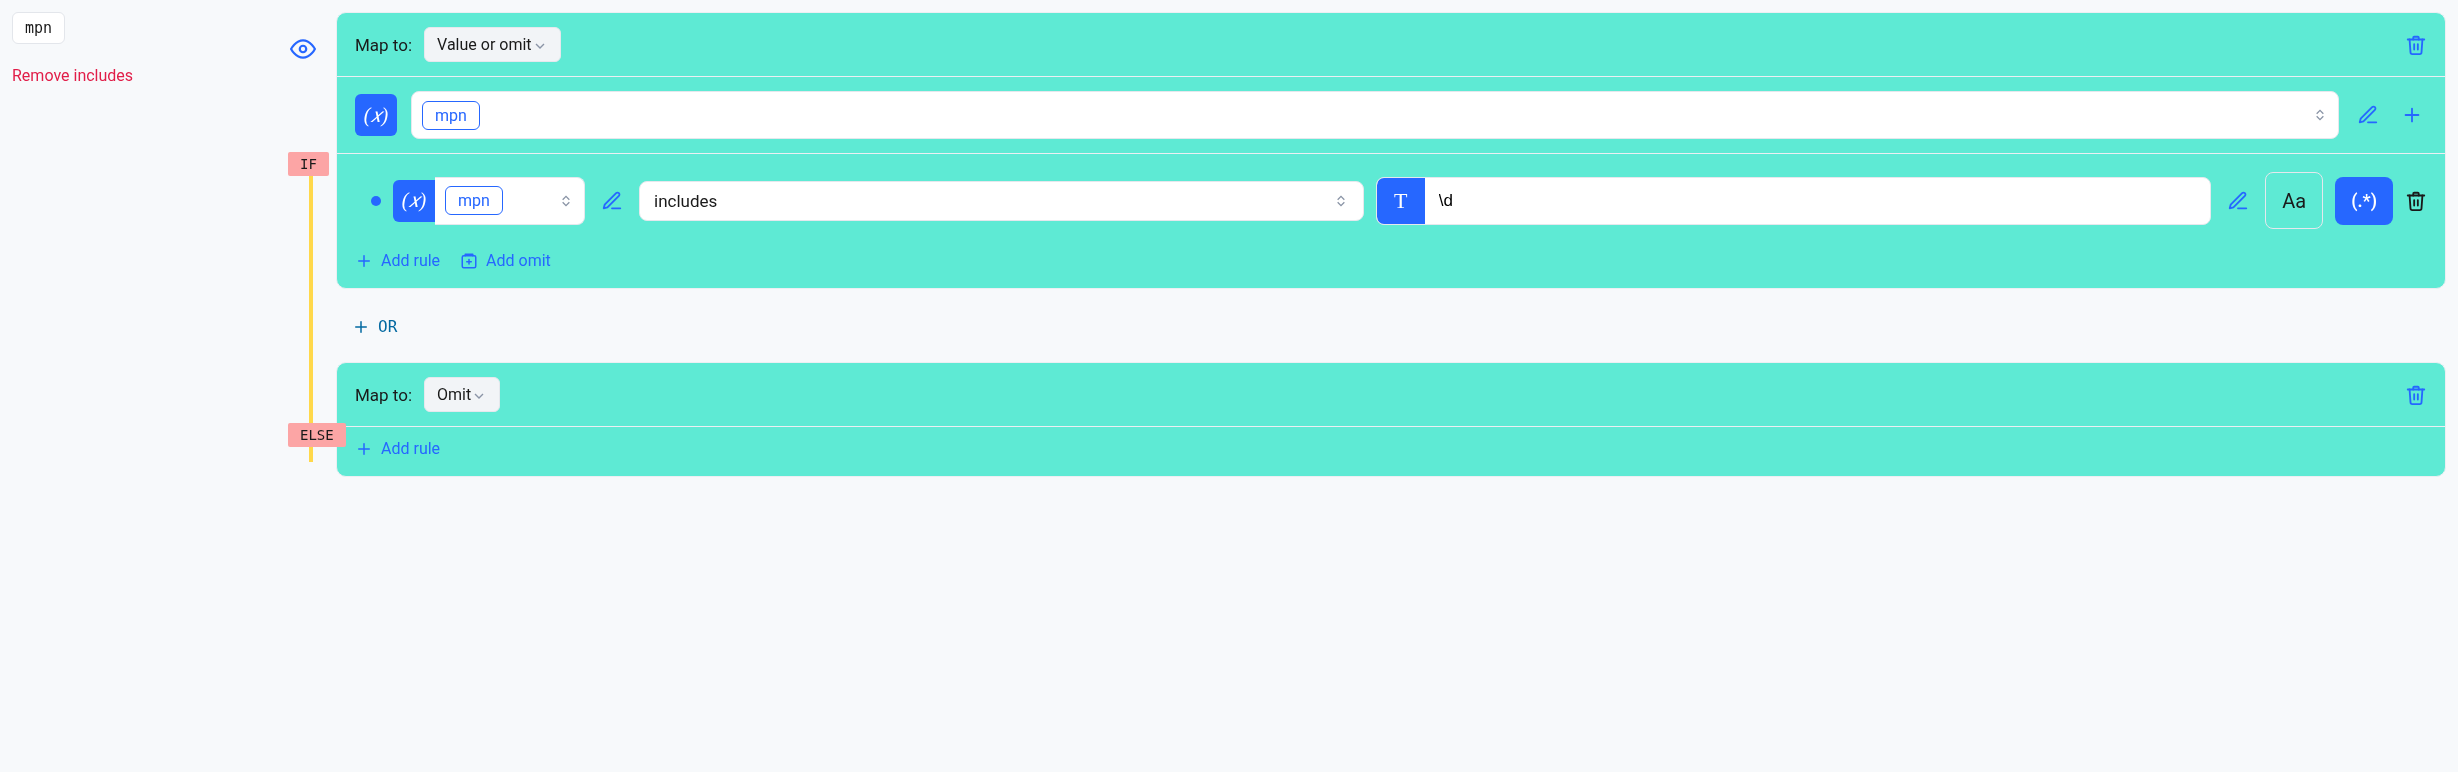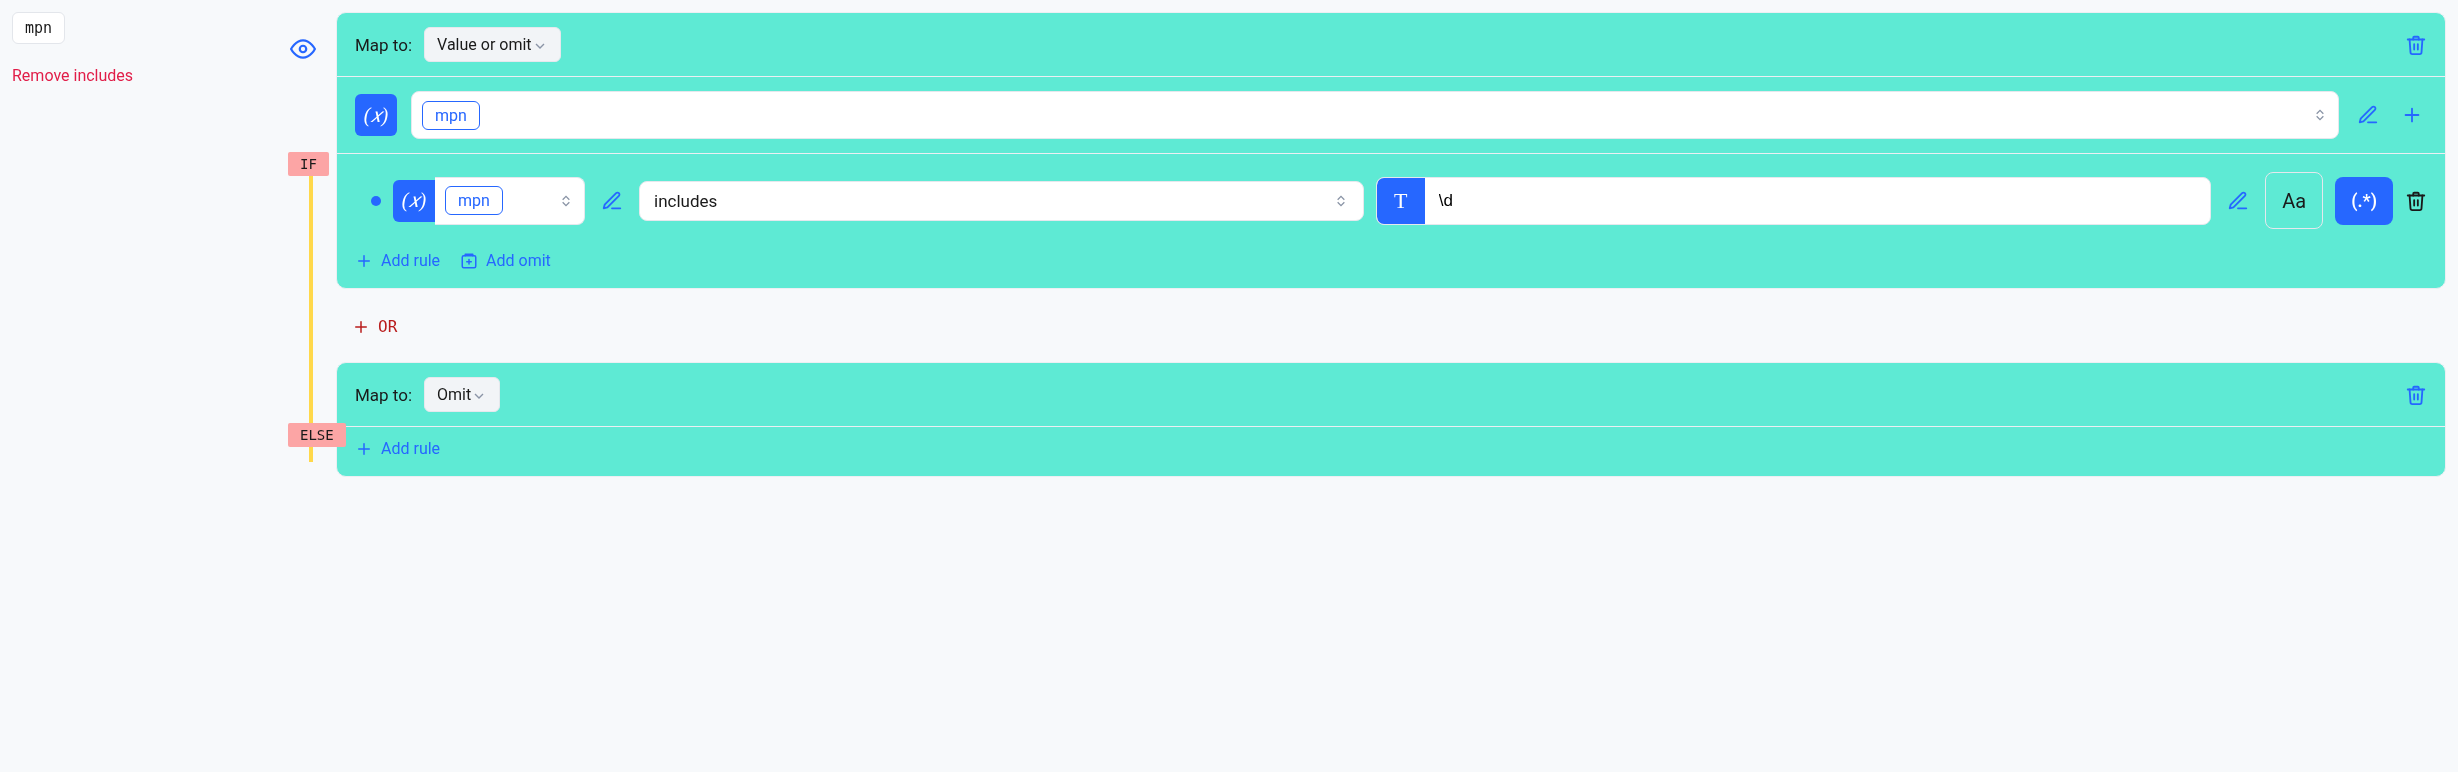--- a/index.html
+++ b/index.html
@@ -206,21 +206,21 @@
   }
   .link-btn {
     color: #2667ff;
     display: flex;
     align-items: center;
     gap: 8px;
     font-size: 16px;
     cursor: pointer;
   }
   .or-link {
-    color: #b91c1c;
+    color: #0369a1;
     font-family: ui-monospace, Menlo, Consolas, monospace;
     display: flex;
     align-items: center;
     gap: 8px;
     font-size: 16px;
     cursor: pointer;
     padding: 8px 16px;
     margin-bottom: 18px;
   }
 

